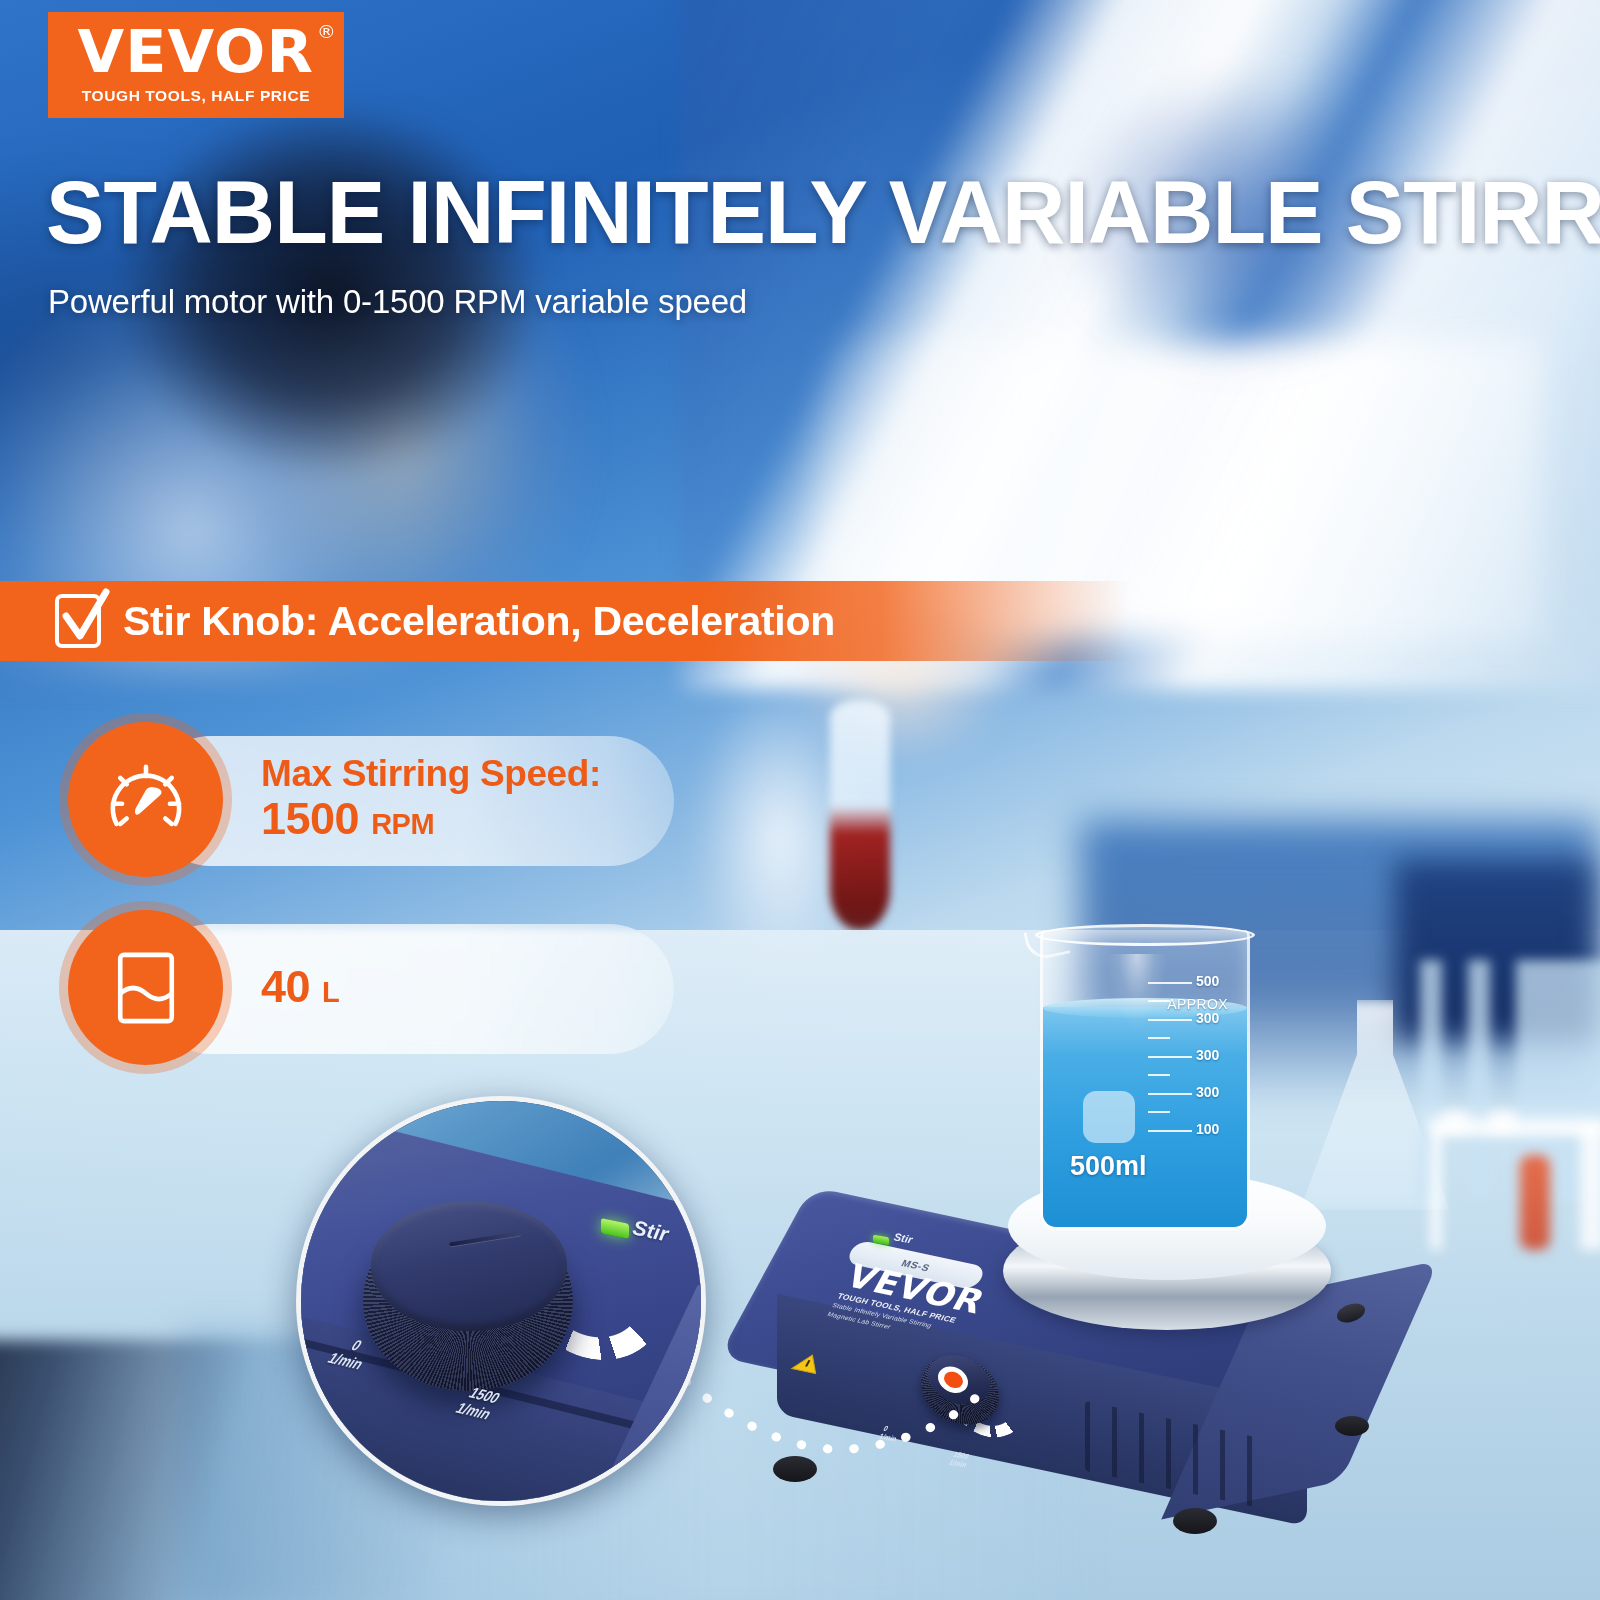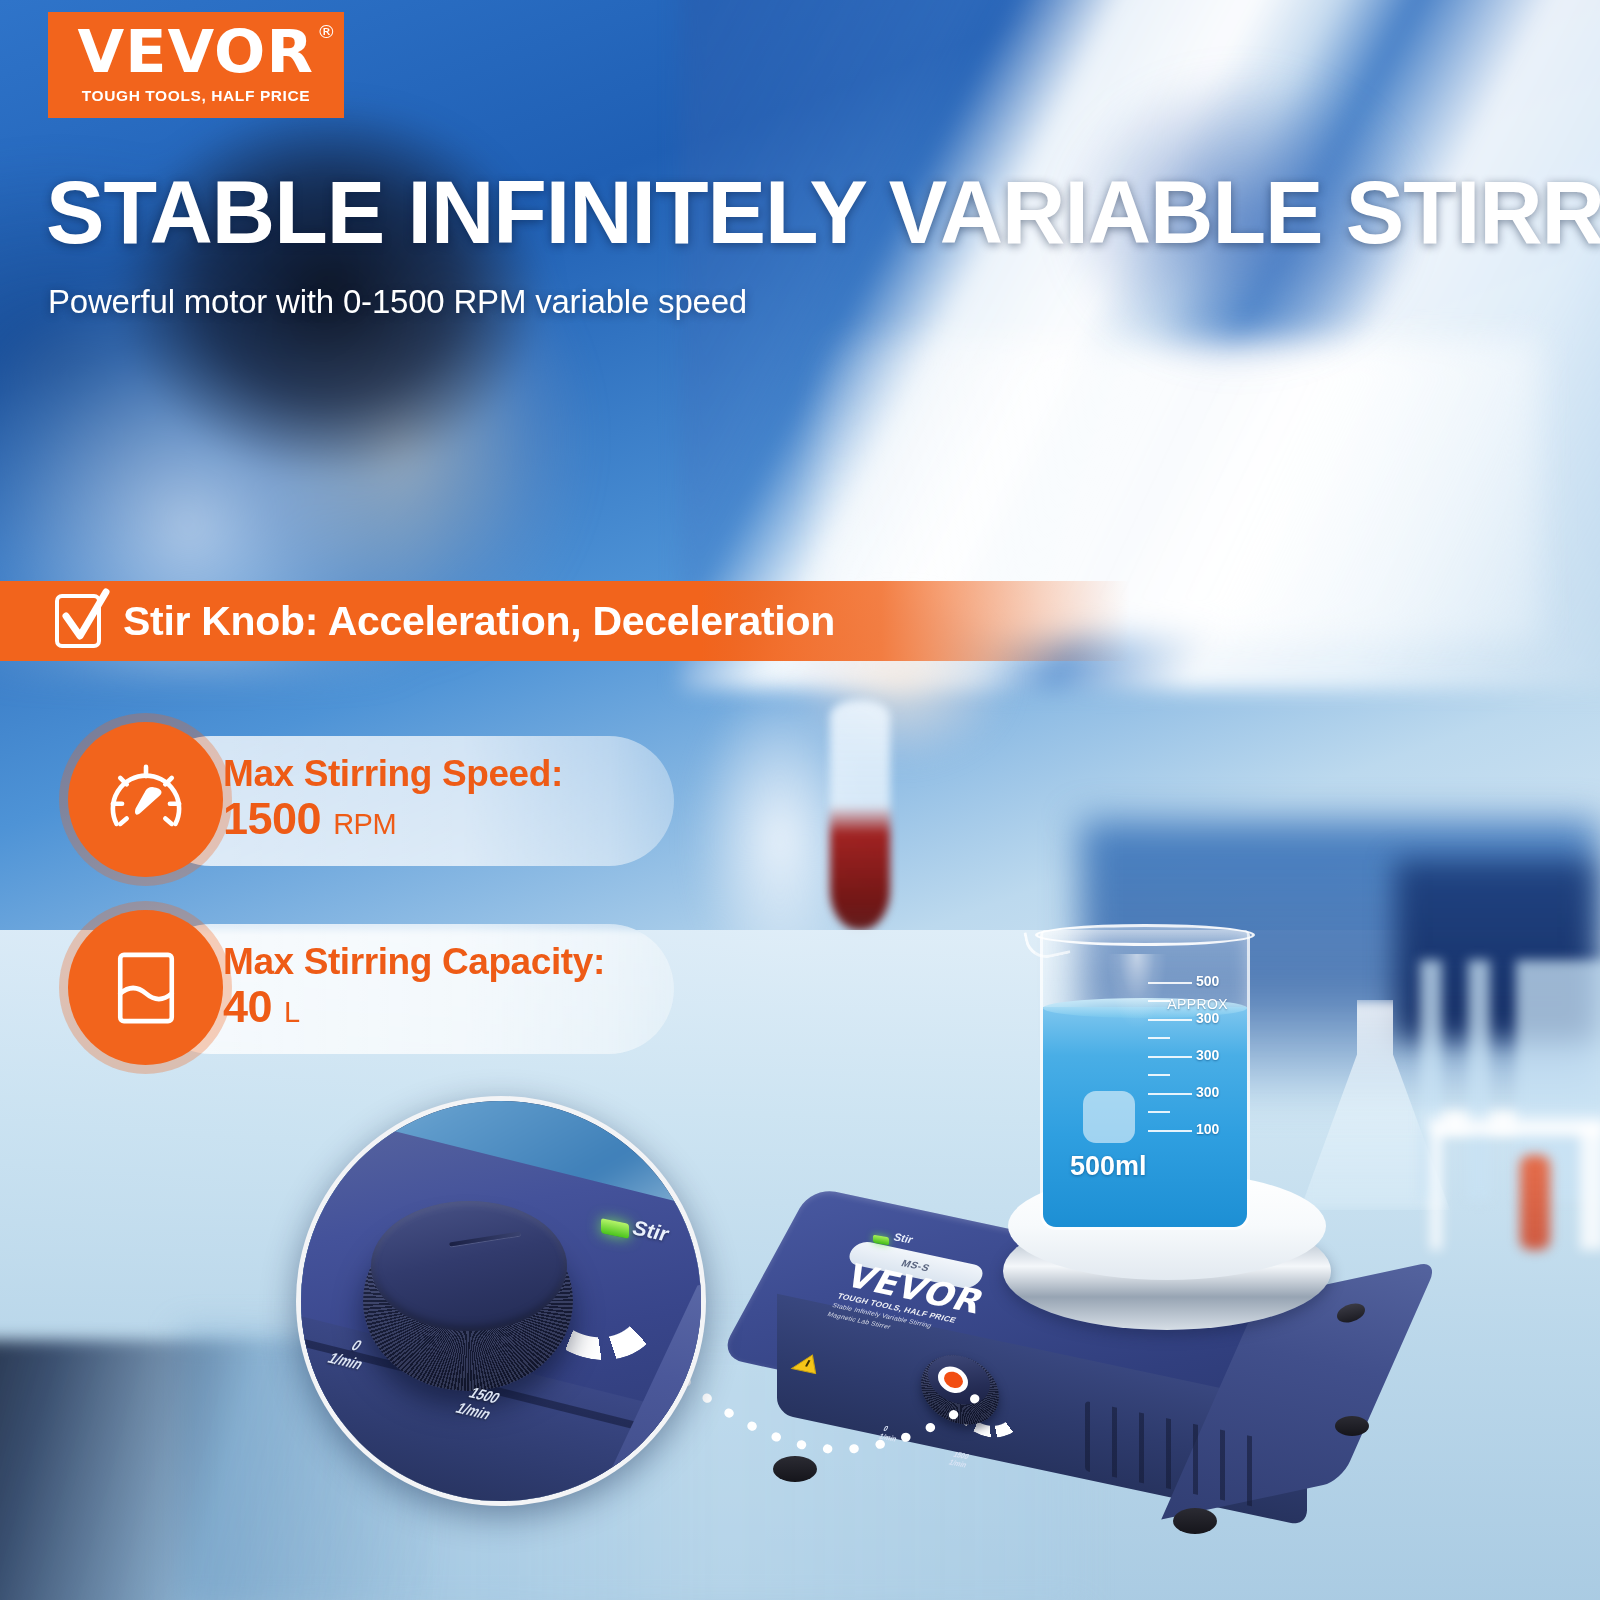--- a/index.html
+++ b/index.html
@@ -177,25 +177,25 @@
   }
   .pill-icon {
     position:relative; z-index:2;
     width:155px; height:155px; border-radius:50%;
     background:#F2641C;
     box-shadow:0 0 0 9px rgba(242,100,28,.30);
     display:flex; align-items:center; justify-content:center; flex:none;
   }
   .pill-icon svg { width:92px; height:92px; }
   .pill-text {
-    position:relative; z-index:3; color:#EE5B16;
+    position:relative; z-index:3; margin-left:38px; color:#EE5B16;
   }
   .pill-label { font-size:37px; font-weight:bold; letter-spacing:-.4px; line-height:1.08; }
   .pill-value { font-size:45px; font-weight:bold; letter-spacing:-.5px; line-height:1.12; }
-  .pill-unit { font-size:29px; font-weight:normal; }
+  .pill-unit { font-size:29px; font-weight:bold; }
 
   
   .device { position:absolute; left:755px; top:1230px; width:640px; height:320px; z-index:25; }
   .dev-top {
     position:absolute; left:10px; top:0px; width:500px; height:190px;
     background:linear-gradient(150deg,#4858a0 0%,#3d4c91 30%,#313f7e 70%,#2b3870 100%);
     transform:skewY(12deg) skewX(-26deg);
     border-radius:24px;
     box-shadow:inset 0 2px 6px rgba(255,255,255,.18);
   }
@@ -517,21 +517,20 @@
 
 <div class="pill pill-2">
   <div class="pill-body"></div>
   <div class="pill-icon">
     <svg viewBox="0 0 100 100">
       <rect class="ico" x="22" y="14" width="56" height="72" rx="4"></rect>
       <path class="ico" d="M22 56 Q36 44 50 56 Q64 68 78 56"></path>
     </svg>
   </div>
   <div class="pill-text">
-    <div class="pill-label">Max Stirring Capacity:</div>
     <div class="pill-value"><span>40</span> <span class="pill-unit">L</span></div>
   </div>
 </div>
 
 <div class="beaker">
   <div class="bk-glass">
     <div class="bk-liquid"></div>
     <div class="bk-vortex"></div>
     <div class="bk-patch"></div>
   </div>

